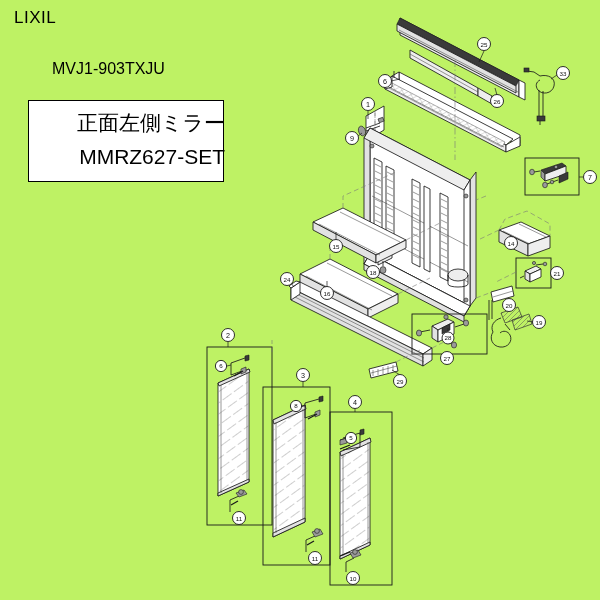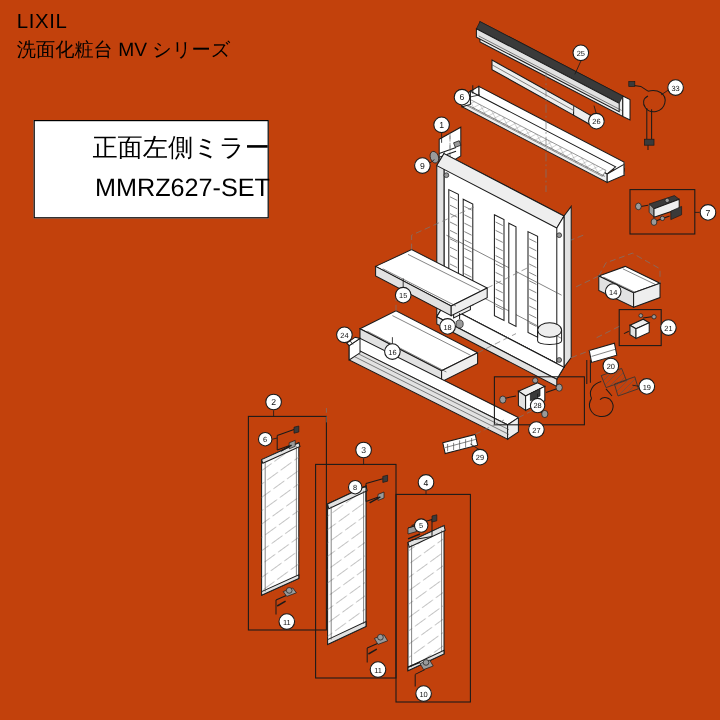--- a/index.html
+++ b/index.html
@@ -1,18 +1,18 @@
 <!DOCTYPE html>
 <html><head>
 <meta charset="utf-8">
 <style>
   html,body{margin:0;padding:0;background:#ffffff;}
   body{width:600px;height:600px;overflow:hidden;
        font-family:"Liberation Sans","DejaVu Sans",sans-serif;color:#000;}
-  #page{position:relative;width:600px;height:600px;background:#c2410c;}
+  #page{position:relative;width:600px;height:600px;background:#bef264;}
 
   
   #header{position:absolute;left:0;top:0;width:260px;height:190px;}
   .brand{position:absolute;left:14px;top:8px;font-size:17px;letter-spacing:.5px;}
   .line2{position:absolute;left:14px;top:32px;font-size:16px;}
   .line3{position:absolute;left:52px;top:60px;font-size:16px;}
   #titlebox{position:absolute;left:28px;top:100px;width:196px;height:82px;
             border:1.4px solid #000;box-sizing:border-box;background:#fff;}
   .t1{position:absolute;left:0;top:8px;width:196px;text-align:right;font-size:21px;}
   .t2{position:absolute;left:0;top:44px;width:196px;text-align:right;font-size:21px;}
@@ -37,21 +37,21 @@
             text-anchor:middle;fill:#111;}
   .cal text.sm{font-size:6.2px;}
 </style>
 </head>
 <body>
 
 <div id="page">
 
   <div id="header">
     <div class="brand">LIXIL</div>
-    <div class="line2">洗面化粧台 MV シリーズ</div>
+    <div class="line3">MVJ1-903TXJU</div>
     <div id="titlebox">
       <div class="t1">正面左側ミラー</div>
       <div class="t2">MMRZ627-SET</div>
     </div>
   </div>
 
   <div id="art">
   <svg width="600" height="600" viewBox="0 0 600 600" xmlns="http://www.w3.org/2000/svg">
 
     <defs>

